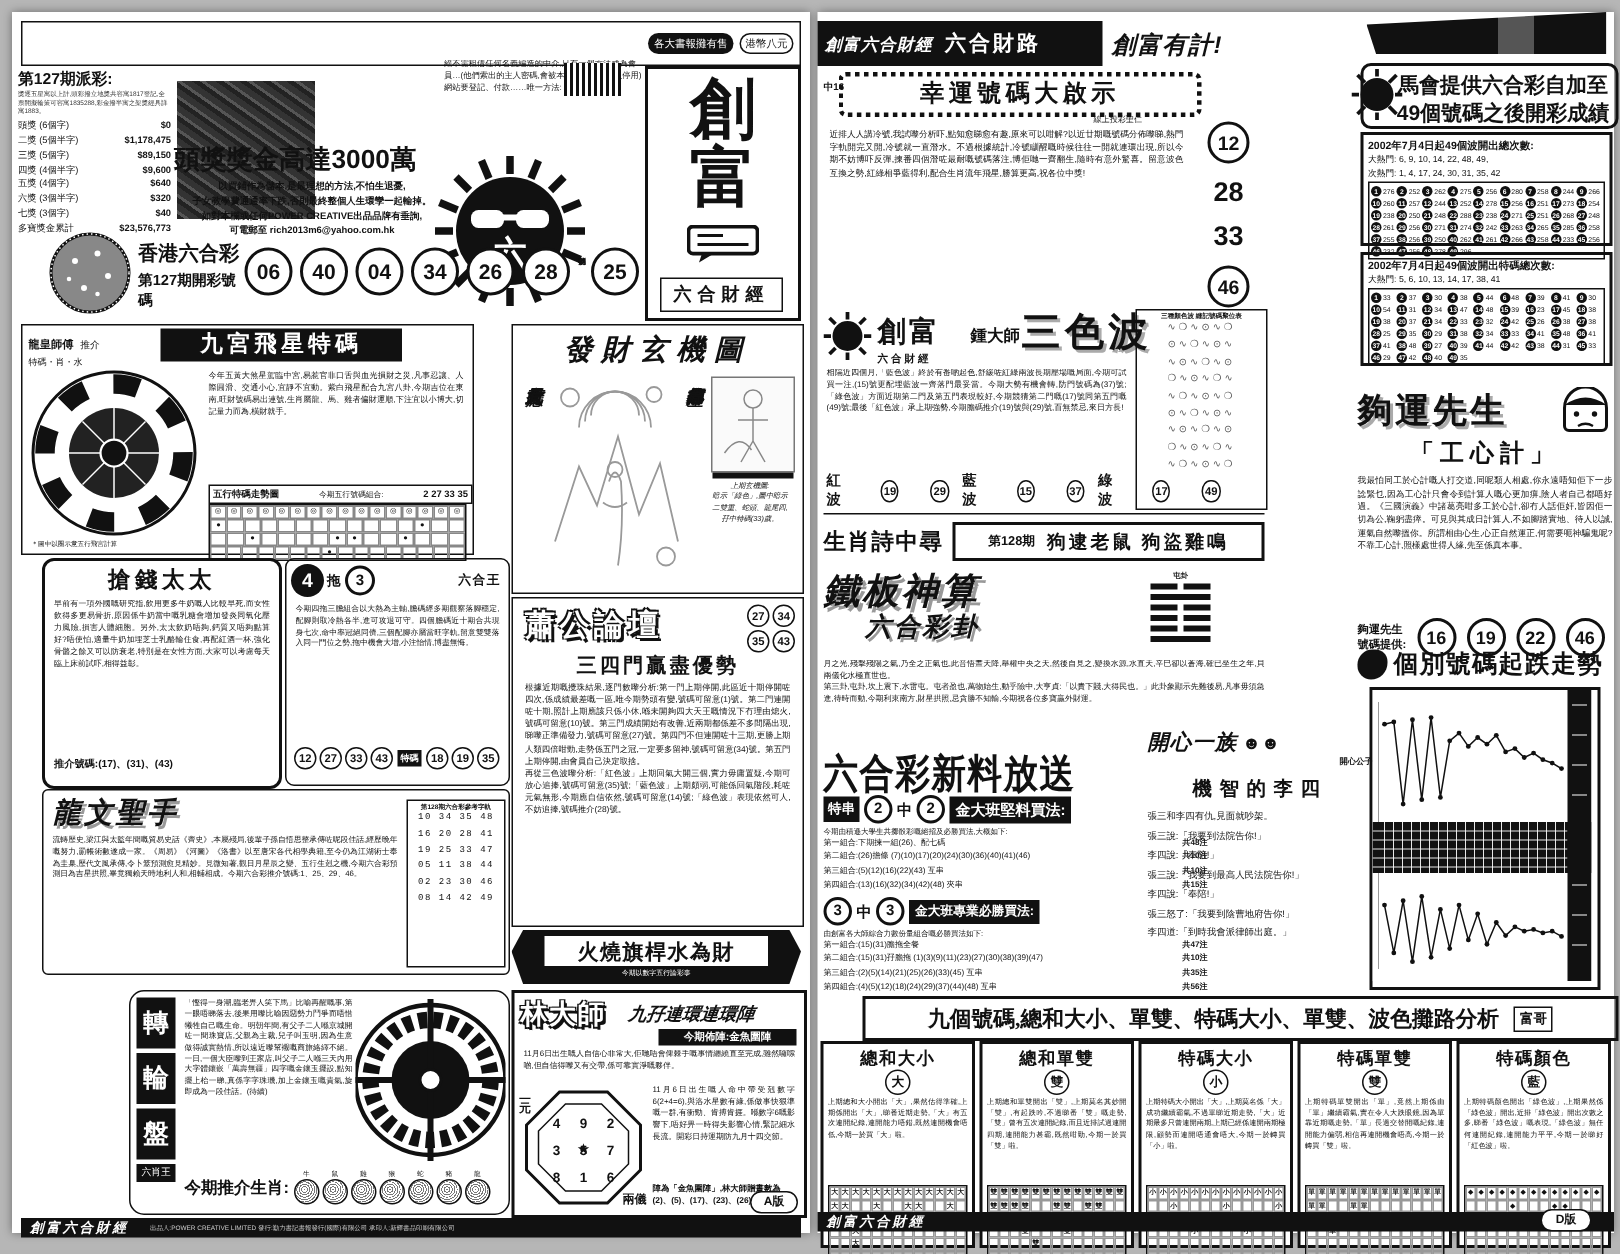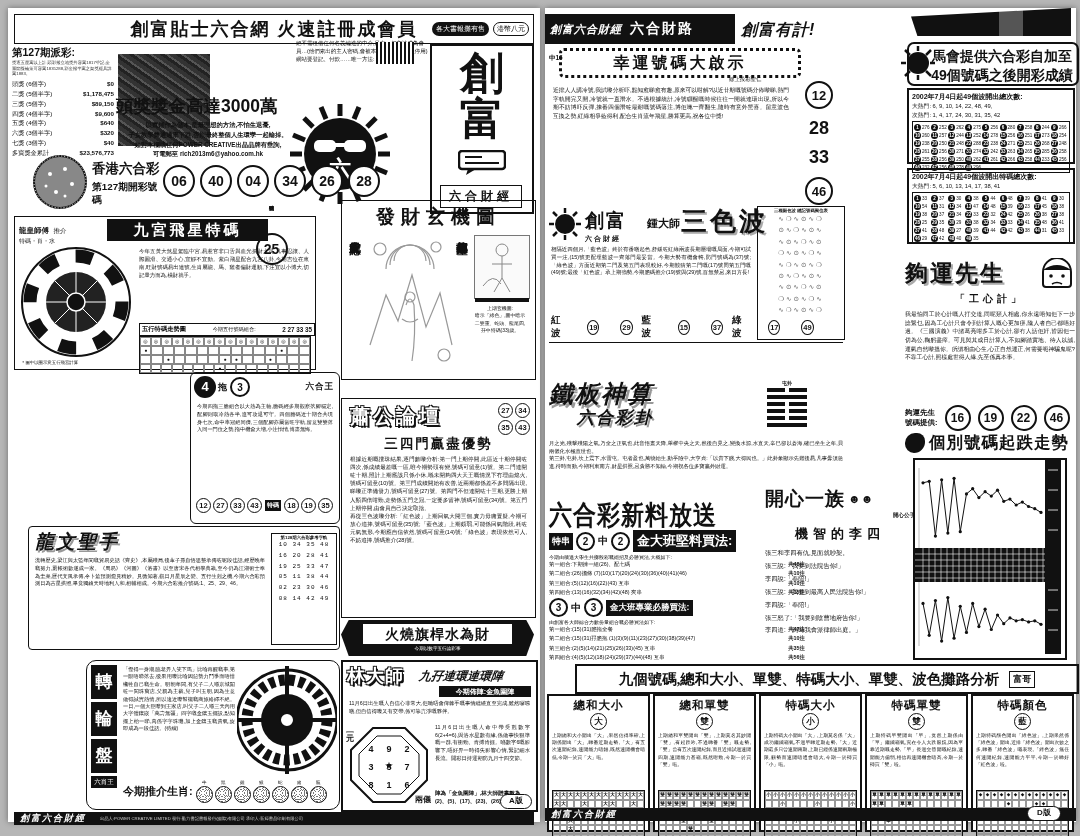--- a/index.html
+++ b/index.html
@@ -61,21 +61,20 @@
          background:repeating-radial-gradient(circle at 40% 40%, #777 0 .6px, #fff .6px 1.6px);}
   .vert{writing-mode:vertical-rl;text-orientation:upright;}
   .sq{font-size:6.5px;color:#555;letter-spacing:2px;line-height:1.75;}
 </style>
 </head>
 <body>
 
 <div class="page" id="pageA">
 
   <div class="abs bd ctr" style="left:6px;top:6px;width:518px;height:28px;">
-    <span class="b9" style="font-size:18px;letter-spacing:2px;line-height:28px;">創富貼士六合網 火速註冊成會員</span>
     <span class="abs inv" style="right:44px;top:7px;font-size:7px;padding:2px 4px;border-radius:7px;">各大書報攤有售</span>
     <span class="abs" style="right:4px;top:7px;font-size:7px;padding:1px 3px;border:1px solid #111;border-radius:7px;">港幣八元</span>
   </div>
 
   <div class="abs" style="left:4px;top:38px;width:102px;height:164px;">
     <div class="b9" style="font-size:10.5px;">第127期派彩:</div>
     <div style="font-size:4.3px;line-height:1.3;color:#333;">獎逐五星寓以上計,頭彩撥立地獎共容寓1817登記,全票開擬輪策可容寓1835288,彩金撥半寓之架獎經具詳寓1883。</div>
     <div id="payout-rows" style="margin-top:2px;">
         <div class="prow">
           <span class="pl">頭獎 (6個字)</span>
@@ -171,21 +170,21 @@
         <circle cx="33" cy="15" r="2" fill="#fff"></circle>
       <circle cx="40" cy="30" r="2" fill="#fff"></circle>
         <circle cx="24" cy="38" r="2" fill="#fff"></circle>
       <circle cx="14" cy="32" r="1.5" fill="#fff"></circle>
         <circle cx="33" cy="42" r="1.5" fill="#fff"></circle>
     </svg>
     <div class="abs" style="left:80px;top:6px;width:70px;">
       <div class="b9" style="font-size:13.5px;">香港六合彩</div>
       <div class="b9" style="font-size:9.8px;margin-top:3px;">第127期開彩號碼</div>
     </div>
-    <div class="abs" style="left:150px;top:10px;display:flex;align-items:center;gap:3px;flex-direction:column;">
+    <div class="abs" style="left:150px;top:10px;display:flex;align-items:center;gap:3px;">
       <span id="result-balls" style="display:inline-flex;gap:3px;">
           <span class="cball rball">06</span>
           <span class="cball rball">40</span>
           <span class="cball rball">04</span>
           <span class="cball rball">34</span>
           <span class="cball rball">26</span>
           <span class="cball rball">28</span>
         </span>
       <span class="vert b9" style="font-size:5px;height:28px;">特別號碼</span>
       <span class="cball rball" id="result-special">25</span>
@@ -285,21 +284,21 @@
           <span class="wcell"></span>
           <span class="wcell"></span>
           <span class="wcell"></span>
           <span class="wcell"></span>
           <span class="wcell"></span>
         </div>
       </div>
     <div class="abs" style="left:6px;top:143px;font-size:4.4px;">＊圖中以圈示意五行飛宮計算</div>
   </div>
 
-  <div class="abs bd" style="left:333px;top:192px;width:193px;height:178px;">
+  <div class="abs bd" style="left:333px;top:208px;width:193px;height:178px;font-style:italic;">
     <div class="ctr b9" style="font-size:19px;letter-spacing:6px;margin-top:3px;">發財玄機圖</div>
     <div class="abs vert b9" style="left:5px;top:32px;height:140px;font-size:11.5px;">此女只應天上有</div>
     <svg class="abs" style="left:24px;top:34px;" width="88" height="138" viewBox="0 0 88 138">
       <g fill="none" stroke="#999" stroke-width="1.2">
         <path d="M4 110 L20 60 L32 86 L46 40 L60 92 L74 58 L86 110"></path>
         <path d="M20 34 a14 14 0 0 1 48 0"></path>
           <path d="M24 30 a11 11 0 0 1 40 0"></path>
           <path d="M28 26 a8 8 0 0 1 32 0"></path>
         <circle cx="14" cy="14" r="6"></circle>
           <circle cx="70" cy="12" r="5"></circle>
@@ -319,20 +318,25 @@
           </g>
         </svg>
       <div style="height:4px;background:#111;"></div>
     </div>
     <div class="abs pre ctr" style="left:128px;top:104px;width:60px;font-size:4.9px;line-height:1.5;">上期玄機圖:
 暗示「綠色」,圖中暗示
 二雙重、蛇頭、龍尾四,
 孖中特碼(33)歲。</div>
   </div>
 
+  <div class="abs bd2" style="left:20px;top:364px;width:156px;height:150px;border-radius:8px;">
+    <div class="ctr b9" style="font-size:15px;letter-spacing:3px;margin-top:3px;">搶錢太太</div>
+    <div class="abs jy" style="left:6px;top:26px;width:144px;height:100px;font-size:5.3px;line-height:1.5;overflow:hidden;">早前有一項外國嘅研究指,飲用更多牛奶嘅人比較早死,而女性飲得多更易骨折,原因係牛奶當中嘅乳糖會增加發炎同氧化壓力風險,損害人體細胞。另外,太太飲奶唔夠,鈣質又唔夠點算好?唔使怕,適量牛奶加埋芝士乳酪輪住食,再配紅酒一杯,強化骨骼之餘又可以防衰老,特別是在女性方面,大家可以考慮每天臨上床前試吓,相得益彰。</div>
+    <div class="abs b9" style="left:6px;top:130px;font-size:6.8px;">推介號碼:(17)、(31)、(43)</div>
+  </div>
 
   <div class="abs bd" style="left:182px;top:364px;width:148px;height:150px;border-radius:6px;">
     <div class="abs" style="left:3px;top:3px;display:flex;align-items:center;gap:2px;">
       <span class="inv b9 ctr" style="width:22px;height:22px;border-radius:50%;line-height:22px;font-size:13px;">4</span>
       <span class="b9" style="font-size:9px;">拖</span>
       <span class="cball" style="width:16px;height:16px;font-size:10px;">3</span>
     </div>
     <span class="abs b9" style="right:5px;top:8px;font-size:8.5px;letter-spacing:1px;">六合王</span>
     <div class="abs jy" style="left:6px;top:30px;width:136px;height:88px;font-size:5.2px;line-height:1.5;overflow:hidden;">今期四拖三膽組合以大熱為主軸,膽碼經多期觀察落腳穩定,配腳則取冷熱各半,進可攻退可守。四個膽碼近十期合共現身七次,命中率冠絕同儕,三個配腳亦屬當旺字軌,留意雙雙落入同一門位之勢,拖中機會大增,小注怡情,博盡無悔。</div>
     <div class="abs" style="left:4px;top:124px;display:flex;align-items:center;gap:2px;">
@@ -538,20 +542,27 @@
 ∿⊙∿❍∿⊙
 ❍∿⊙∿❍∿
 ∿❍∿⊙∿❍
 ⊙∿❍∿⊙∿
 ∿⊙∿❍∿⊙
 ❍∿⊙∿❍∿
 ∿❍∿⊙∿❍</div>
     </div>
   </div>
 
+  <div class="abs" style="left:4px;top:340px;width:294px;height:26px;display:flex;align-items:center;">
+    <span class="b9" style="font-size:15px;letter-spacing:1px;">生肖詩中尋</span>
+    <div class="bd2 ctr" style="margin-left:6px;flex:1;height:22px;display:flex;align-items:center;justify-content:center;gap:8px;">
+      <span class="b9" style="font-size:8.5px;">第128期</span>
+      <span class="b9" style="font-size:12.5px;font-family:'Liberation Serif',serif;letter-spacing:2px;">狗逮老鼠 狗盜雞鳴</span>
+    </div>
+  </div>
 
   <div class="abs" style="left:4px;top:370px;width:210px;height:58px;">
     <div class="b9" style="font-size:24px;font-style:italic;letter-spacing:2px;text-shadow:2.5px 2.5px 0 #999;">鐵板神算</div>
     <div class="b9" style="font-size:17px;font-style:italic;margin-left:28px;margin-top:-4px;letter-spacing:2px;text-shadow:2px 2px 0 #999;">六合彩卦</div>
   </div>
   <div class="abs" style="left:222px;top:372px;width:40px;height:54px;">
     <div class="ctr" style="font-size:5px;font-weight:700;">屯卦</div>
     <div id="hex-bars" style="margin-top:2px;">
         <div class="hl broken">
           <span></span>
@@ -578,21 +589,21 @@
 第三卦,屯卦,坎上震下,水雷屯。屯者盈也,萬物始生,動乎險中,大亨貞:「以貴下賤,大得民也。」此卦象顯示先難後易,凡事毋須急進,待時而動,今期利東南方,財星拱照,忌貪勝不知輸,今期祝各位多寶贏外財運。</div>
 
   <div class="abs b9" style="left:4px;top:490px;font-size:23px;letter-spacing:1px;transform:scaleY(1.15);transform-origin:top left;">六合彩新料放送</div>
 
   <div class="abs" style="left:4px;top:522px;width:256px;">
     <div style="display:flex;align-items:center;gap:3px;">
       <span class="inv b9" style="font-size:9px;padding:2px 3px;">特串</span>
       <span class="ctr b9" style="width:15px;height:15px;border:2px solid #111;border-radius:50%;font-size:10px;line-height:15px;">2</span>
       <span class="b9" style="font-size:10px;">中</span>
       <span class="ctr b9" style="width:15px;height:15px;border:2px solid #111;border-radius:50%;font-size:10px;line-height:15px;">2</span>
-      <span class="inv b9" style="font-size:13px;padding:2px 4px;">金大班堅料買法:</span>
+      <span class="inv b9" style="font-size:10px;padding:2px 4px;">金大班堅料買法:</span>
     </div>
     <div style="font-size:5px;margin-top:2px;">今期由積遜大學生共擲骰彩嘅絕招及必勝買法,大概如下:</div>
     <div id="combo2-rows">
         <div class="crow">
           <span class="cl">第一組合:下期揀一組(26)、配七碼</span>
           <span class="cr">共48注</span>
         </div>
         <div class="crow">
           <span class="cl">第二組合:(26)擔條 (7)(10)(17)(20)(24)(30)(36)(40)(41)(46)</span>
           <span class="cr">共10注</span>
@@ -631,21 +642,21 @@
         </div>
         <div class="crow">
           <span class="cl">第四組合:(4)(5)(12)(18)(24)(29)(37)(44)(48) 互串</span>
           <span class="cr">共56注</span>
         </div>
       </div>
   </div>
 
   <div class="abs" style="left:220px;top:478px;width:150px;height:174px;">
     <div style="display:flex;align-items:center;gap:3px;">
-      <span class="b9" style="font-size:19px;letter-spacing:1px;">開心一族</span>
+      <span class="b9" style="font-size:14px;font-style:italic;letter-spacing:1px;">開心一族</span>
       <span style="font-size:12px;">☻☻</span>
     </div>
     <div style="text-align:right;font-size:5.5px;font-weight:700;">開心公子</div>
     <div class="ctr b9" style="font-size:13px;letter-spacing:5px;margin-top:6px;">機智的李四</div>
     <div class="pre" style="font-size:6.3px;line-height:2.05;margin-top:4px;">張三和李四有仇,見面就吵架。
 張三說:「我要到法院告你!」
 李四說:「奉陪!」
 張三說:「我要到最高人民法院告你!」
 李四說:「奉陪!」
 張三怒了:「我要到陰曹地府告你!」
@@ -1083,21 +1094,21 @@
     <div style="display:flex;align-items:flex-start;justify-content:space-between;">
       <span class="b9" style="font-size:23px;letter-spacing:2px;text-shadow:2px 2px 0 #aaa;">夠運先生</span>
       <svg width="36" height="34" viewBox="0 0 36 34">
         <path d="M4 14 a14 14 0 0 1 28 0 v12 a3 3 0 0 1 -3 3 h-22 a3 3 0 0 1 -3 -3 Z" fill="none" stroke="#111" stroke-width="2"></path>
         <path d="M4 12 q14 -10 28 0" fill="#111"></path>
         <circle cx="12" cy="18" r="1.8" fill="#111"></circle>
           <circle cx="24" cy="18" r="1.8" fill="#111"></circle>
         <path d="M13 26 q5 -3 10 0" fill="none" stroke="#111" stroke-width="1.5"></path>
       </svg>
     </div>
-    <div class="ctr b9" style="font-size:10px;letter-spacing:4px;">「工心計」</div>
+    <div class="ctr b9" style="font-size:16px;letter-spacing:4px;">「工心計」</div>
     <div class="jy" style="margin-top:4px;height:90px;font-size:5.8px;line-height:1.5;overflow:hidden;">我最怕同工於心計嘅人打交道,同呢類人相處,你永遠唔知佢下一步諗緊乜,因為工心計只會令到計算人嘅心更加痹,陰人者自己都唔好過。《三國演義》中諸葛亮咁多工於心計,卻冇人話佢奸,皆因佢一切為公,鞠躬盡瘁。可見與其成日計算人,不如腳踏實地、待人以誠,運氣自然嚟搵你。所謂相由心生,心正自然運正,何需要呃神騙鬼呢?不靠工心計,照樣處世得人緣,先至係真本事。</div>
     <div style="display:flex;align-items:center;gap:6px;margin-top:4px;">
       <span class="pre b9" style="font-size:7.5px;line-height:1.4;">夠運先生
 號碼提供:</span>
       <span id="mrlucky-balls" style="display:inline-flex;gap:5px;">
           <span class="cball" style="height: 22px; width: 22px; font-size: 12px;">16</span>
           <span class="cball" style="height: 22px; width: 22px; font-size: 12px;">19</span>
           <span class="cball" style="height: 22px; width: 22px; font-size: 12px;">22</span>
           <span class="cball" style="height: 22px; width: 22px; font-size: 12px;">46</span>
         </span>

